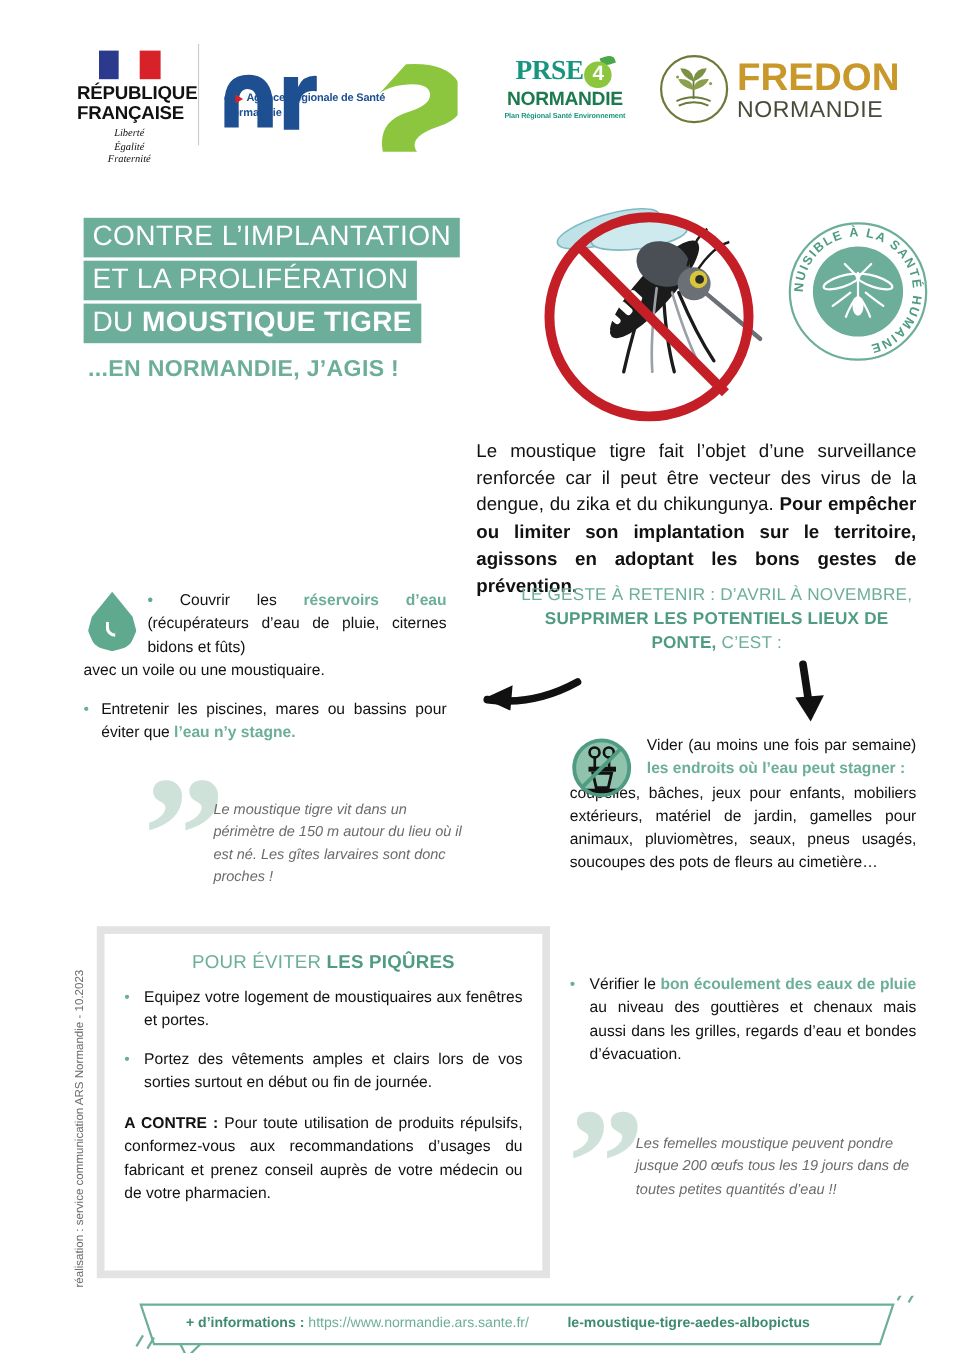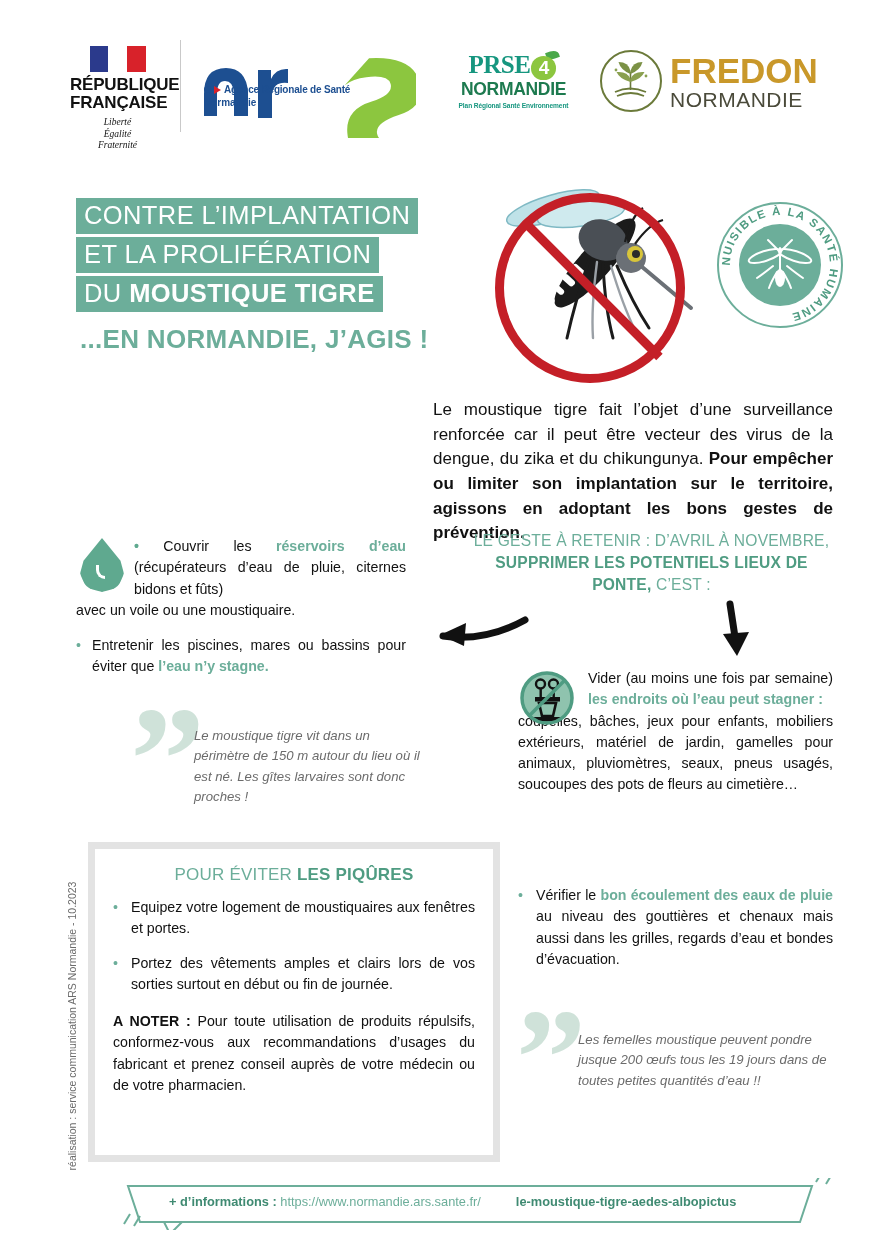--- a/index.html
+++ b/index.html
@@ -48,21 +48,21 @@
   .fredon-seal svg { position:absolute; left:0; top:0; }
   .fredon-txt { line-height:1; }
   .fredon-1 { font-size:35px; font-weight:bold; color:#c9982a; letter-spacing:0px; }
   .fredon-2 { font-size:21px; color:#4a4a3a; letter-spacing:0.5px; margin-top:1px; }
 
   
   .title-block { position:absolute; left:76px; top:198px; width:400px; }
   .tline { display:inline-block; background:#6CAE9A; color:#fff; font-size:25.5px; letter-spacing:0.4px;
            padding:3px 8px 4px 8px; margin-bottom:3px; white-space:nowrap; }
   .tline b { font-weight:bold; }
-  .tline-last { display:block; color:#6CAE9A; font-size:26px; font-weight:bold; letter-spacing:0.3px; margin-top:9px; padding-left:4px; }
+  .tline-last { display:block; color:#6CAE9A; font-size:21px; font-weight:bold; letter-spacing:0.3px; margin-top:9px; padding-left:4px; }
 
   
   .mosquito-art { position:absolute; left:485px; top:168px; width:230px; height:220px; }
   .ban-circle { position:absolute; left:10px; top:25px; width:190px; height:190px; border:9px solid #c41f27; border-radius:50%; }
   .ban-slash { position:absolute; left:14px; top:118px; width:188px; height:9px; background:#c41f27; transform:rotate(45deg); transform-origin:center; }
 
   .seal { position:absolute; left:715px; top:200px; width:130px; height:130px; }
 
   
   .intro { position:absolute; left:433px; top:398px; width:400px; font-size:17px; color:#111; line-height:1.45; text-align:justify; }
@@ -319,21 +319,21 @@
       </div>
       <div class="box-li">
         <span class="bl">•</span>
         <span>Equipez votre logement de moustiquaires aux fenêtres et portes.</span>
       </div>
       <div class="box-li">
         <span class="bl">•</span>
         <span>Portez des vêtements amples et clairs lors de vos sorties surtout en début ou fin de journée.</span>
       </div>
       <div class="box-note">
-        <b>A NOTER : </b><span>Pour toute utilisation de produits répulsifs, conformez-vous aux recommandations d’usages du fabricant et prenez conseil auprès de votre médecin ou de votre pharmacien.</span>
+        <b>A CONTRE : </b><span>Pour toute utilisation de produits répulsifs, conformez-vous aux recommandations d’usages du fabricant et prenez conseil auprès de votre médecin ou de votre pharmacien.</span>
       </div>
     </div>
   </div>
 
   <div class="rc-head">
     <span>LE GESTE À RETENIR : D’AVRIL À NOVEMBRE, </span><b>SUPPRIMER LES POTENTIELS LIEUX DE PONTE,</b><span> C’EST :</span>
   </div>
 
   <div class="arrows">
     <svg width="360" height="70" viewBox="0 0 360 70">

